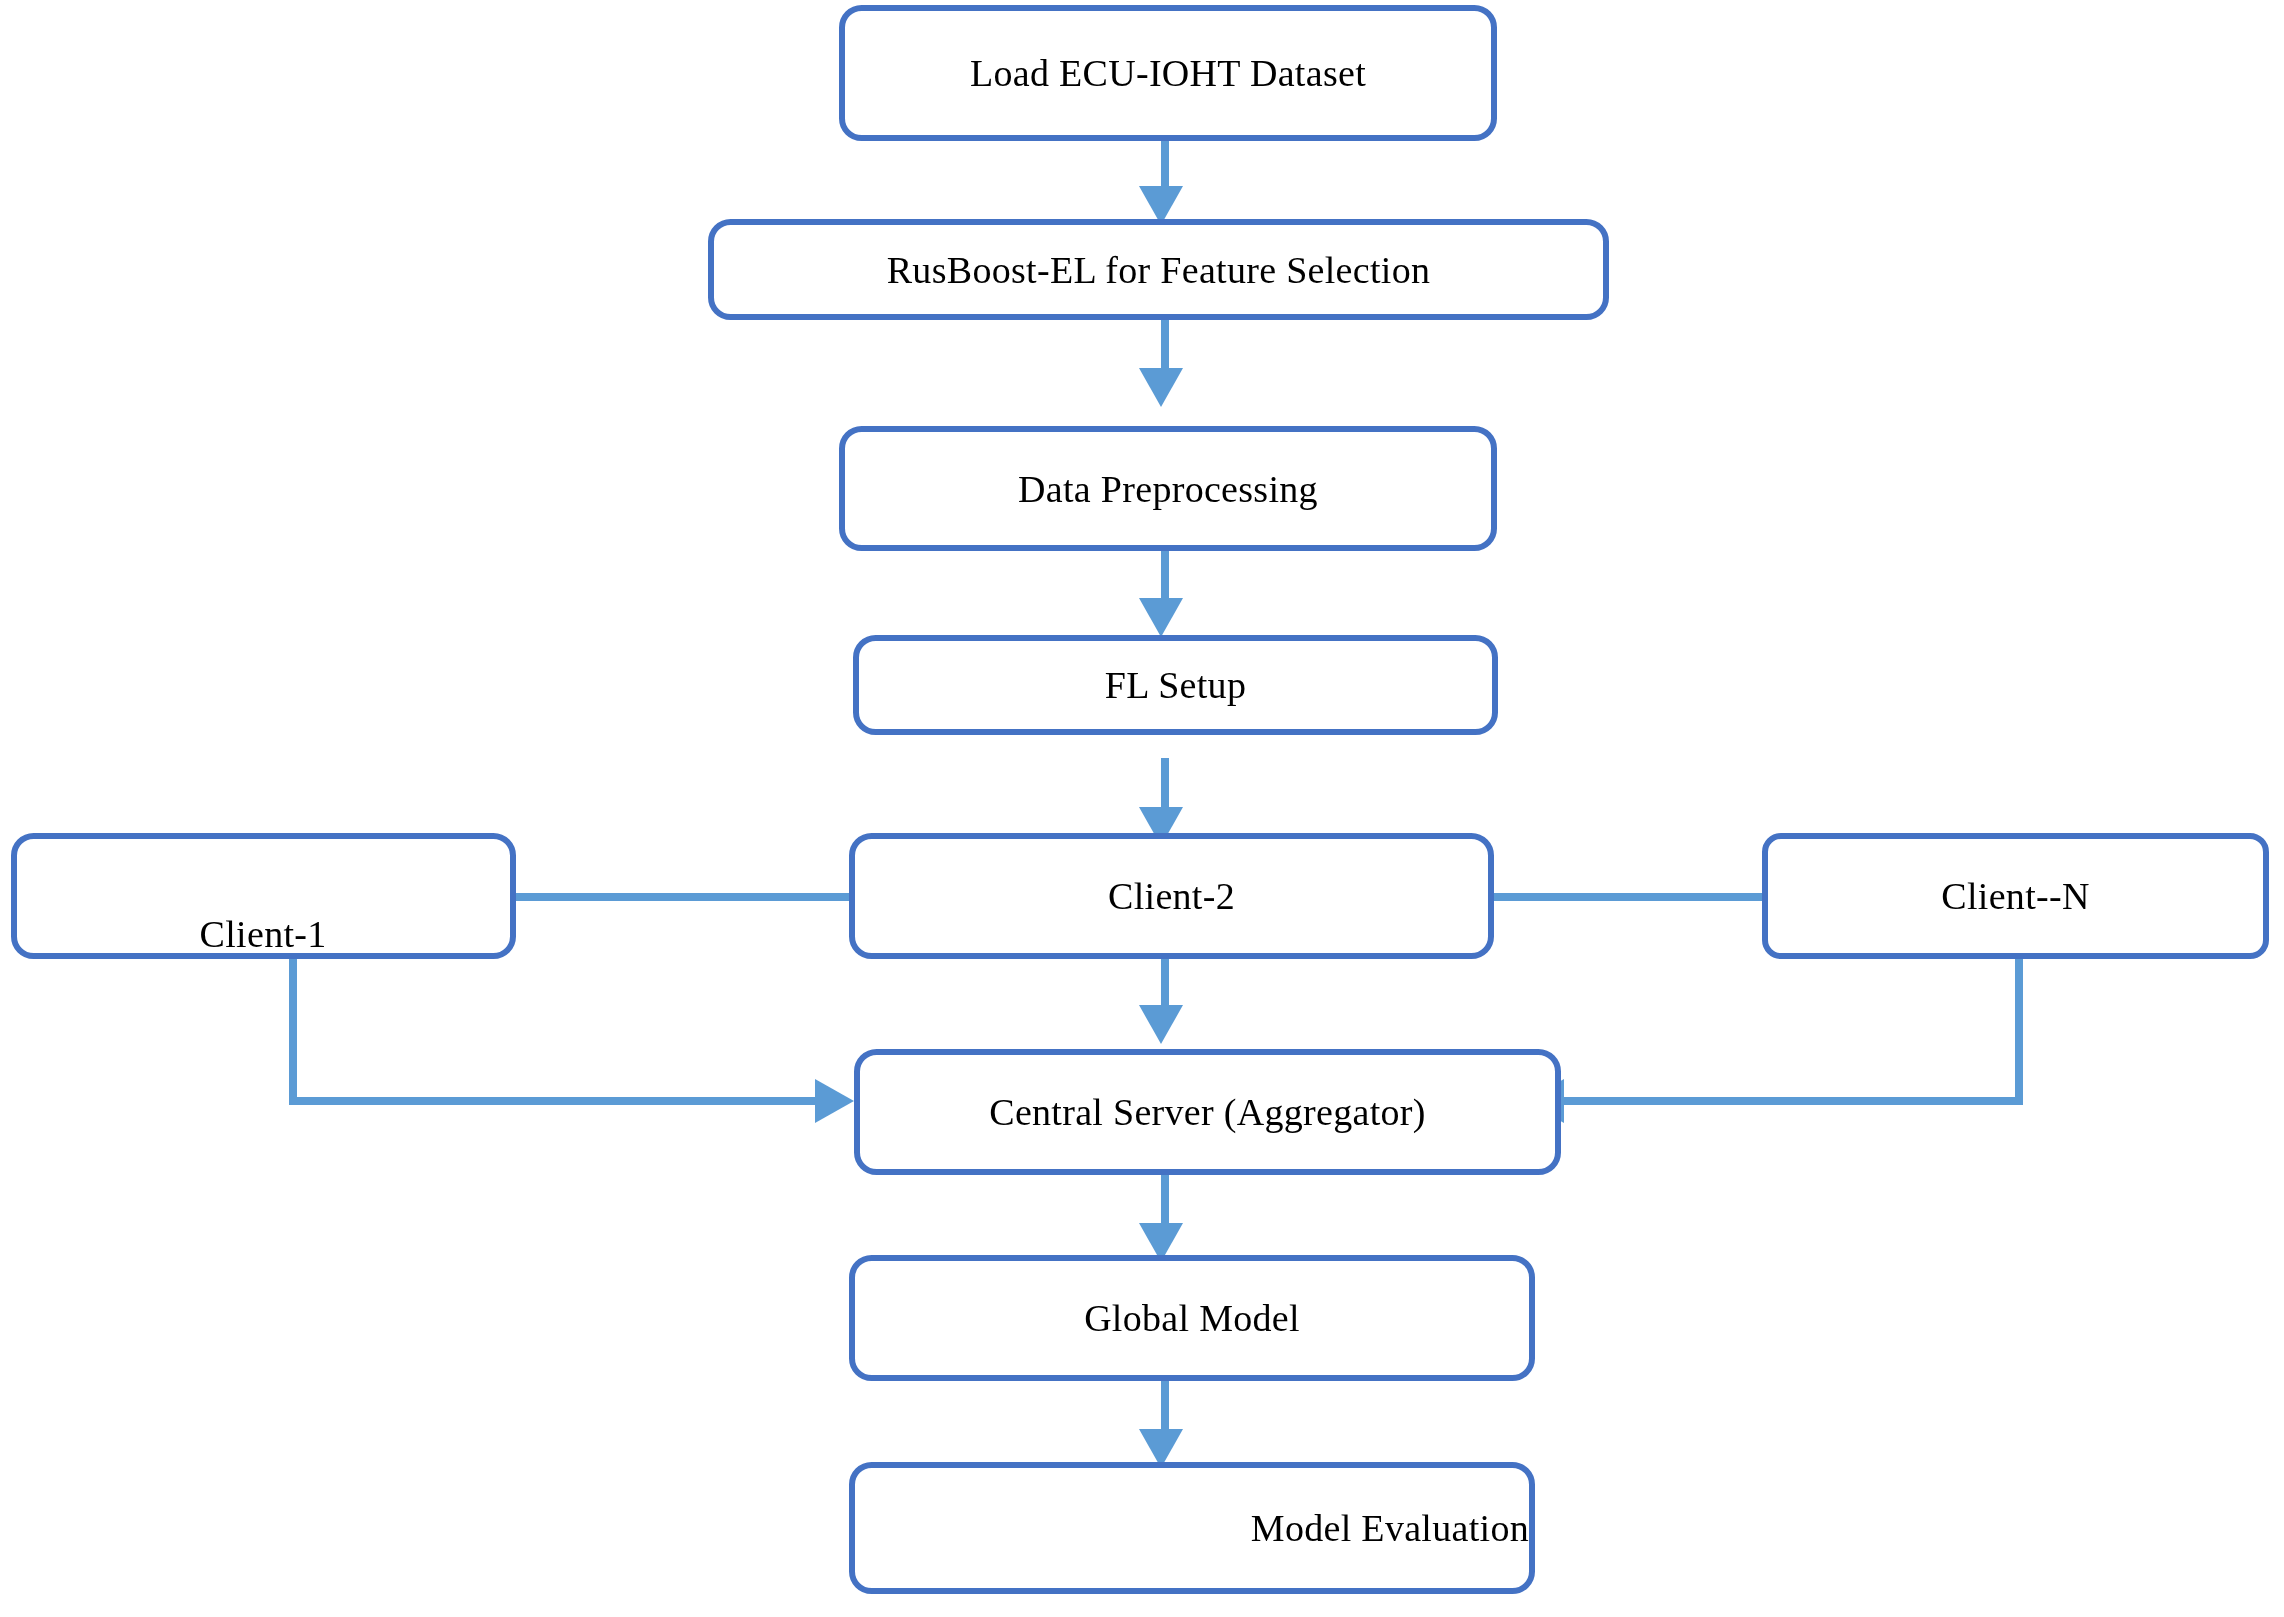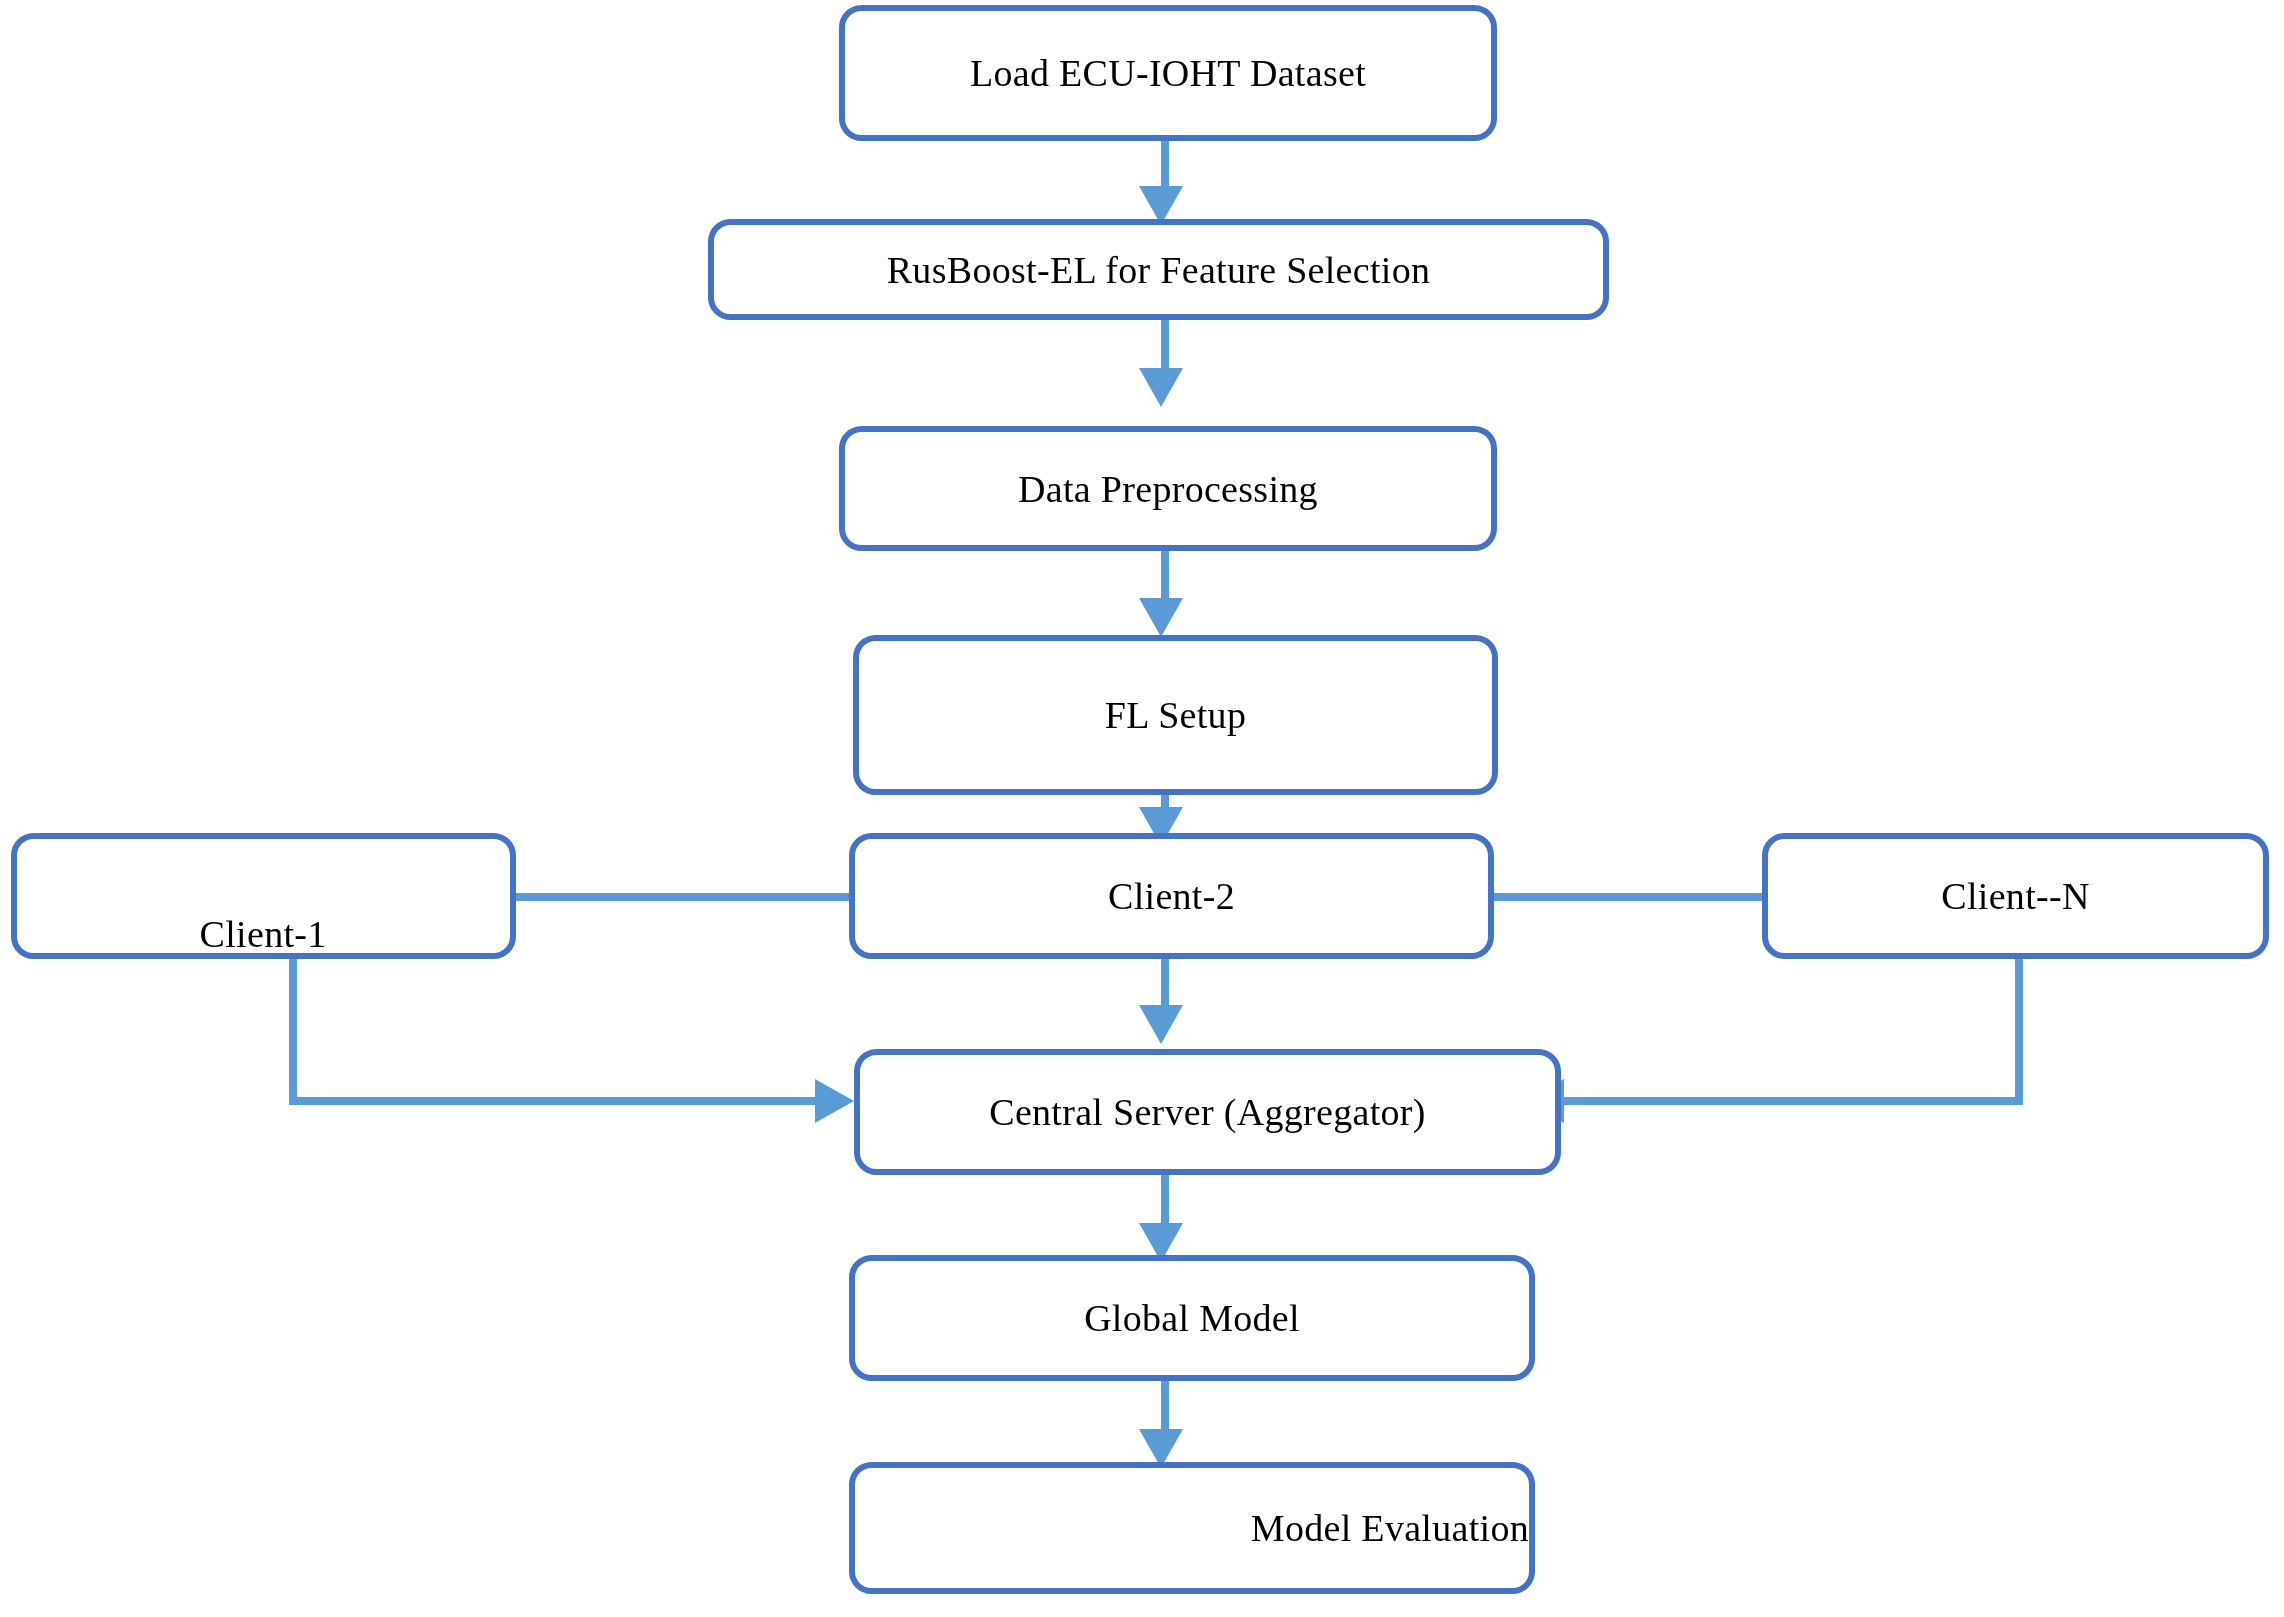--- a/index.html
+++ b/index.html
@@ -110,33 +110,33 @@
   </div>
 
   <div class="node" style="left:839px; top:426px; width:658px; height:125px;">
     <span class="node-label">Data Preprocessing</span>
   </div>
 
   <div class="node" style="left:708px; top:219px; width:901px; height:101px;">
     <span class="node-label">RusBoost-EL for Feature Selection</span>
   </div>
 
-  <div class="node" style="left:853px; top:635px; width:645px; height:160px;">
+  <div class="node" style="left:853px; top:635px; width:645px; height:100px;">
     <span class="node-label">FL Setup</span>
   </div>
 
   <div class="node" style="left:10.6px; top:833px; width:505px; height:126px;align-items:flex-end;">
     <span class="node-label">Client-1</span>
   </div>
 
   <div class="node" style="left:849px; top:833px; width:645px; height:126px;">
     <span class="node-label">Client-2</span>
   </div>
 
-  <div class="node" style="left:1762px; top:833px; width:507px; height:126px;">
+  <div class="node" style="left:1762px; top:833px; width:507px; height:126px;border-radius:19px;">
     <span class="node-label">Client--N</span>
   </div>
 
   <div class="node" style="left:854px; top:1049px; width:707px; height:126px;">
     <span class="node-label">Central Server (Aggregator)</span>
   </div>
 
   <div class="node" style="left:849px; top:1255px; width:686px; height:126px;">
     <span class="node-label">Global Model</span>
   </div>

